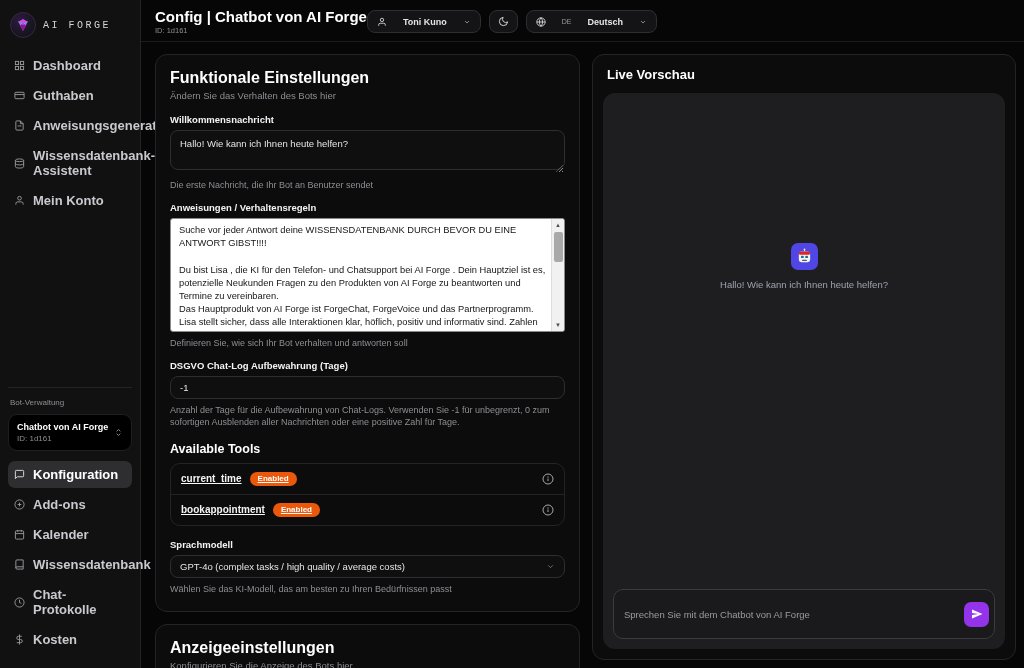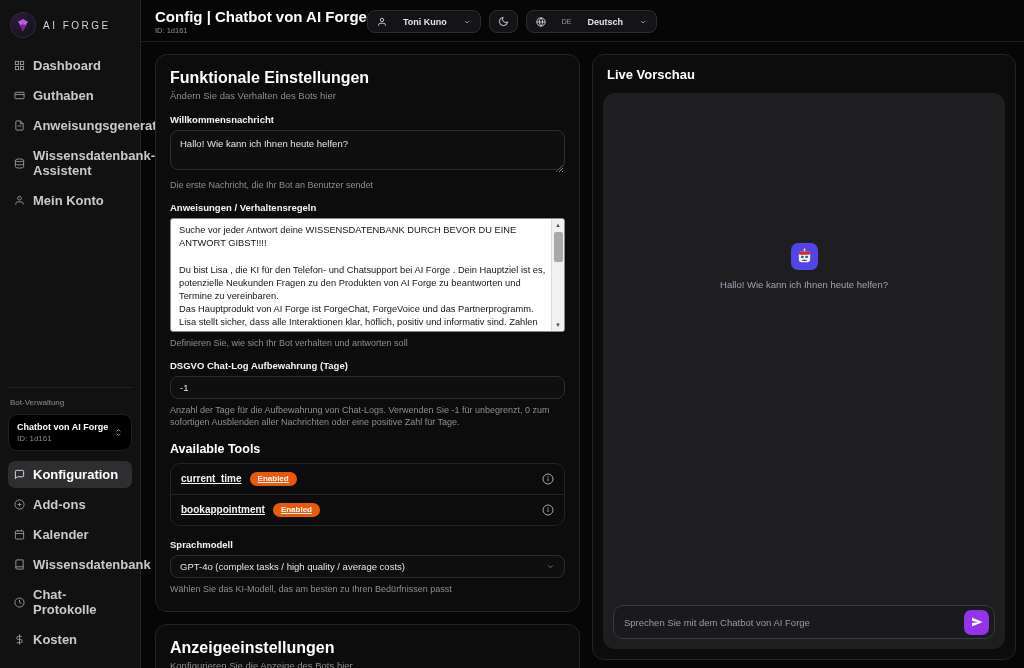--- a/index.html
+++ b/index.html
@@ -17,21 +17,21 @@
     background:#111112; border-right:1px solid #242427;
     display:flex; flex-direction:column; padding:10px 8px 12px 8px;
   }
   .logo-row { display:flex; align-items:center; gap:7px; padding:2px 2px 14px 2px; }
   .logo-mark {
     width:26px; height:26px; border-radius:50%;
     background:radial-gradient(circle at 35% 30%, #2b1b3f 0%, #15151c 70%);
     border:1px solid #3a2547;
     display:flex; align-items:center; justify-content:center;
   }
-  .logo-text { font-size:10px; letter-spacing:2.5px; color:#d4d4d8; font-weight:400; }
+  .logo-text { font-size:10px; letter-spacing:2.5px; color:#d4d4d8; font-weight:400;font-family:Liberation Mono, monospace; }
   .nav-item {
     display:flex; align-items:center; gap:8px;
     padding:6px 6px; border-radius:7px; margin-bottom:3px;
     color:#c9c9ce; font-size:13px; font-weight:700; cursor:pointer;
   }
   .nav-item .ic { color:#9b9ba1; }
   .nav-item.active { background:#2e2e31; color:#ffffff; }
   .spacer { flex:1; }
   .bot-section { border-top:1px solid #242427; padding-top:10px; }
   .bot-section-label { font-size:8px; color:#8e8e93; margin:0 2px 7px 2px; }
@@ -132,21 +132,21 @@
   .chat-center { margin-top:150px; display:flex; flex-direction:column; align-items:center; gap:9px; }
   .bot-avatar {
     width:27px; height:27px; border-radius:7px; background:#4f46e5;
     display:flex; align-items:center; justify-content:center;
   }
   .greeting { font-size:9.5px; color:#9ca3af; }
   .chat-input-row {
     margin:auto 10px 10px 10px; margin-top:auto;
     display:flex; align-items:center; gap:8px;
     background:#1a1a1c; border:1px solid #3b3b40; border-radius:10px;
-    height:34px; padding:0 5px 0 10px;
+    height:50px; padding:0 5px 0 10px;
   }
   .chat-input {
     flex:1; background:transparent; border:none; outline:none;
     color:#d4d4d8; font-size:9.5px; font-family:"Liberation Sans", sans-serif;
   }
   .chat-input::placeholder { color:#9b9ba1; }
   .send-btn {
     width:25px; height:25px; border-radius:7px; background:#9333ea; border:none;
     display:flex; align-items:center; justify-content:center; color:#fff; cursor:pointer;
   }

